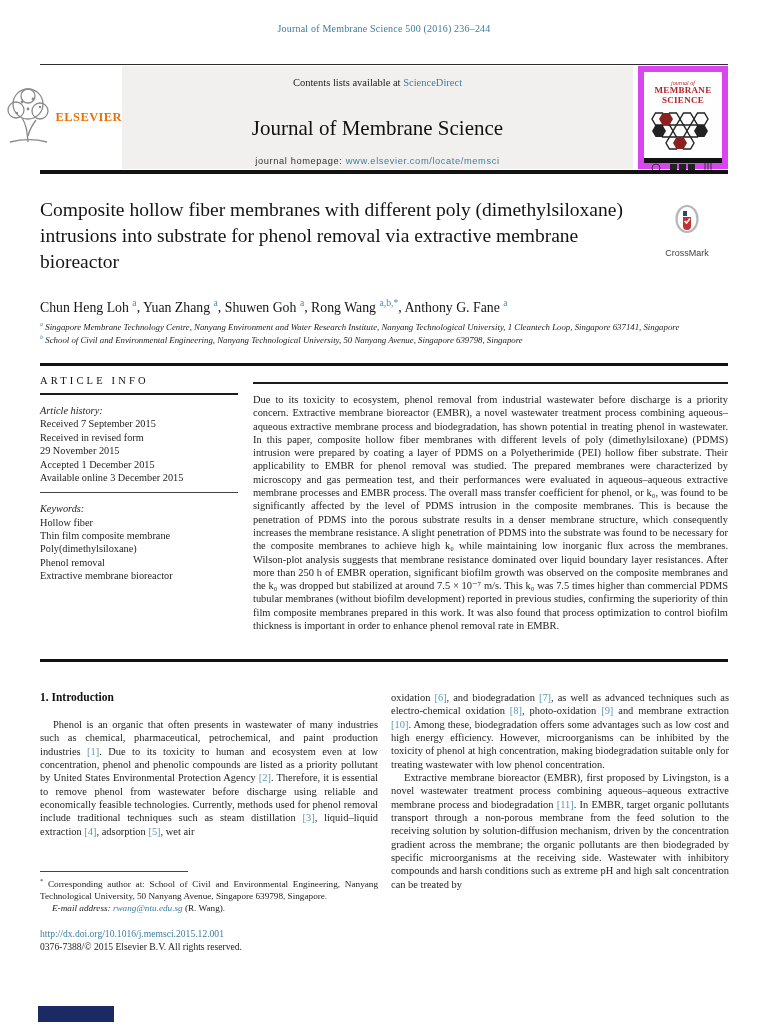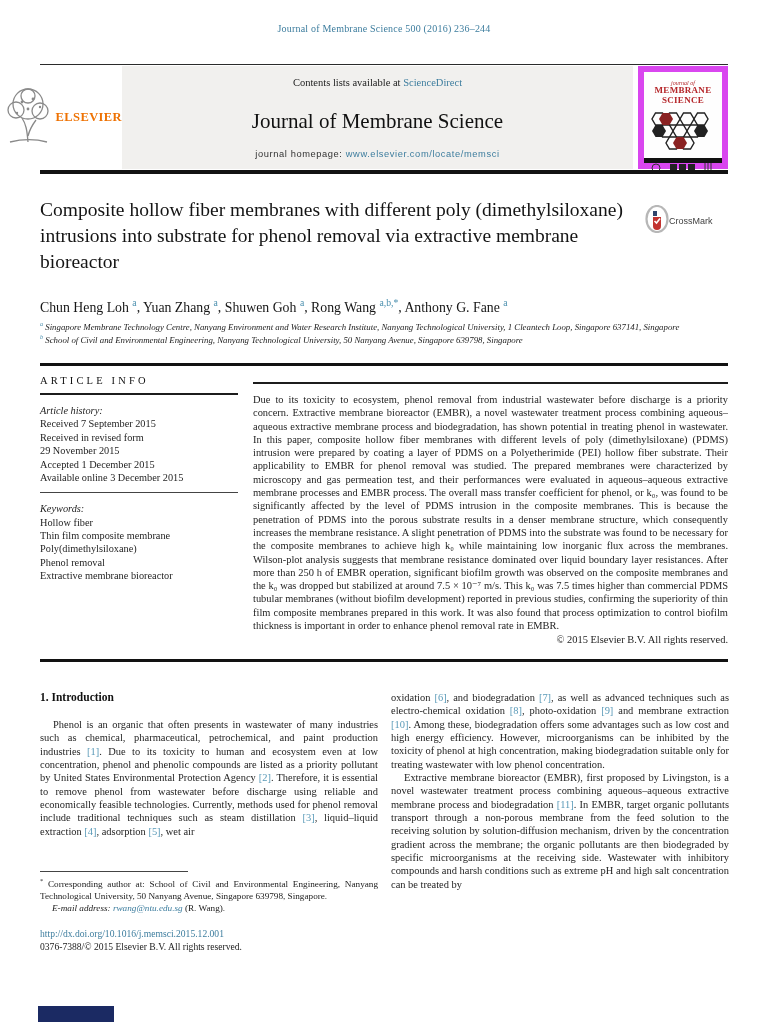--- a/index.html
+++ b/index.html
@@ -11,34 +11,34 @@
   
   .citation{position:absolute;top:23px;left:0;width:100%;text-align:center;
             font-size:10px;color:#3d7d9e;letter-spacing:.2px;}
   
   .rule-mast-top{position:absolute;top:64px;left:40px;width:688px;height:1px;background:#2b2b2b;}
   .masthead{position:absolute;top:66px;left:40px;width:688px;height:103px;display:flex;}
   .mast-logo{width:82px;background:#fff;display:flex;flex-direction:row;align-items:center;justify-content:flex-end;padding-bottom:2px;}
   .elsevier-word{font-size:12.5px;font-weight:bold;color:#ee7203;letter-spacing:.4px;margin-top:1px;}
   .mast-center{flex:1;background:#f1f0ee;text-align:center;padding-top:11px;margin-right:5px;}
   .contents-line{font-size:10.5px;color:#222;}
-  .journal-name{font-size:21px;color:#111;margin-top:21px;}
+  .journal-name{font-size:21px;color:#111;margin-top:28px;}
   .homepage-line{font-family:"Liberation Sans","DejaVu Sans",sans-serif;font-size:9.3px;
                  letter-spacing:.6px;color:#333;margin-top:15px;}
   .mast-cover{width:90px;border:6px solid #d946ef;background:#fefefe;position:relative;
               display:flex;flex-direction:column;align-items:center;padding-top:8px;box-sizing:border-box;}
   .cover-l1{font-size:6px;font-style:italic;color:#b5262a;line-height:1;}
   .cover-l2,.cover-l3{font-size:9px;font-weight:bold;color:#b5262a;line-height:1.1;letter-spacing:.3px;}
   .cover-rule{width:60px;height:1px;background:#b5262a;margin:3px 0 2px;}
   .cover-bottombar{position:absolute;left:0;bottom:0;width:100%;height:5px;background:#111;}
   .rule-mast-bottom{position:absolute;top:170px;left:40px;width:688px;height:4px;background:#121212;}
   
   .title-block{position:absolute;top:197px;left:40px;width:614px;font-size:19.5px;
                line-height:1.34;color:#141414;}
-  .crossmark{position:absolute;top:205px;left:645px;width:84px;display:flex;align-items:center;gap:0;}
+  .crossmark{position:absolute;top:205px;left:645px;width:84px;display:flex;align-items:center;gap:11px;flex-direction:column;}
   .crossmark-label{font-family:"Liberation Sans","DejaVu Sans",sans-serif;font-size:9px;color:#3f3f3f;}
   .authors{position:absolute;top:297px;left:40px;width:688px;font-size:13.8px;color:#161616;}
   .affiliations{position:absolute;top:320px;left:40px;width:688px;font-size:8.8px;
                 font-style:italic;line-height:1.4;color:#222;}
   .rule-2{position:absolute;top:363px;left:40px;width:688px;height:3px;background:#121212;}
   
   .info-grid{position:absolute;top:375px;left:40px;width:688px;display:flex;gap:15px;}
   .info-col{width:198px;flex:0 0 198px;}
   .abs-col{flex:1;}
   .sec-heading{font-size:10.5px;font-weight:normal;letter-spacing:.3em;color:#111;}
@@ -206,21 +206,20 @@
             <div>Poly(dimethylsiloxane)</div>
             <div>Phenol removal</div>
             <div>Extractive membrane bioreactor</div>
           </div>
       </div>
     </div>
 
     <div class="abs-col">
       <div class="heading-rule"></div>
       <div class="abstract-text">Due to its toxicity to ecosystem, phenol removal from industrial wastewater before discharge is a priority concern. Extractive membrane bioreactor (EMBR), a novel wastewater treatment process combining aqueous–aqueous extractive membrane process and biodegradation, has shown potential in treating phenol in wastewater. In this paper, composite hollow fiber membranes with different levels of poly (dimethylsiloxane) (PDMS) intrusion were prepared by coating a layer of PDMS on a Polyetherimide (PEI) hollow fiber substrate. Their applicability to EMBR for phenol removal was studied. The prepared membranes were characterized by microscopy and gas permeation test, and their performances were evaluated in aqueous–aqueous extractive membrane processes and EMBR process. The overall mass transfer coefficient for phenol, or k₀, was found to be significantly affected by the level of PDMS intrusion in the composite membranes. This is because the penetration of PDMS into the porous substrate results in a denser membrane structure, which consequently increases the membrane resistance. A slight penetration of PDMS into the substrate was found to be necessary for the composite membranes to achieve high k₀ while maintaining low inorganic flux across the membranes. Wilson-plot analysis suggests that membrane resistance dominated over liquid boundary layer resistances. After more than 250 h of EMBR operation, significant biofilm growth was observed on the composite membranes and the k₀ was dropped but stabilized at around 7.5 × 10⁻⁷ m/s. This k₀ was 7.5 times higher than commercial PDMS tubular membranes (without biofilm development) reported in previous studies, confirming the superiority of thin film composite membranes prepared in this work. It was also found that process optimization to control biofilm thickness is important in order to enhance phenol removal rate in EMBR.</div>
-      <div class="abs-copyright">© 2015 Elsevier B.V. All rights reserved.</div>
     </div>
   </div>
 
   <div class="rule-3"></div>
 
   <div class="intro">
     <div class="intro-col">
       <h2 class="intro-heading">1. Introduction</h2>
       <div>
           <p class="body-para indent">Phenol is an organic that often presents in wastewater of many industries such as chemical, pharmaceutical, petrochemical, and paint production industries <span class="ref">[1]</span>. Due to its toxicity to human and ecosystem even at low concentration, phenol and phenolic compounds are listed as a priority pollutant by United States Environmental Protection Agency <span class="ref">[2]</span>. Therefore, it is essential to remove phenol from wastewater before discharge using reliable and economically feasible technologies. Currently, methods used for phenol removal include traditional techniques such as steam distillation <span class="ref">[3]</span>, liquid–liquid extraction <span class="ref">[4]</span>, adsorption <span class="ref">[5]</span>, wet air</p>

